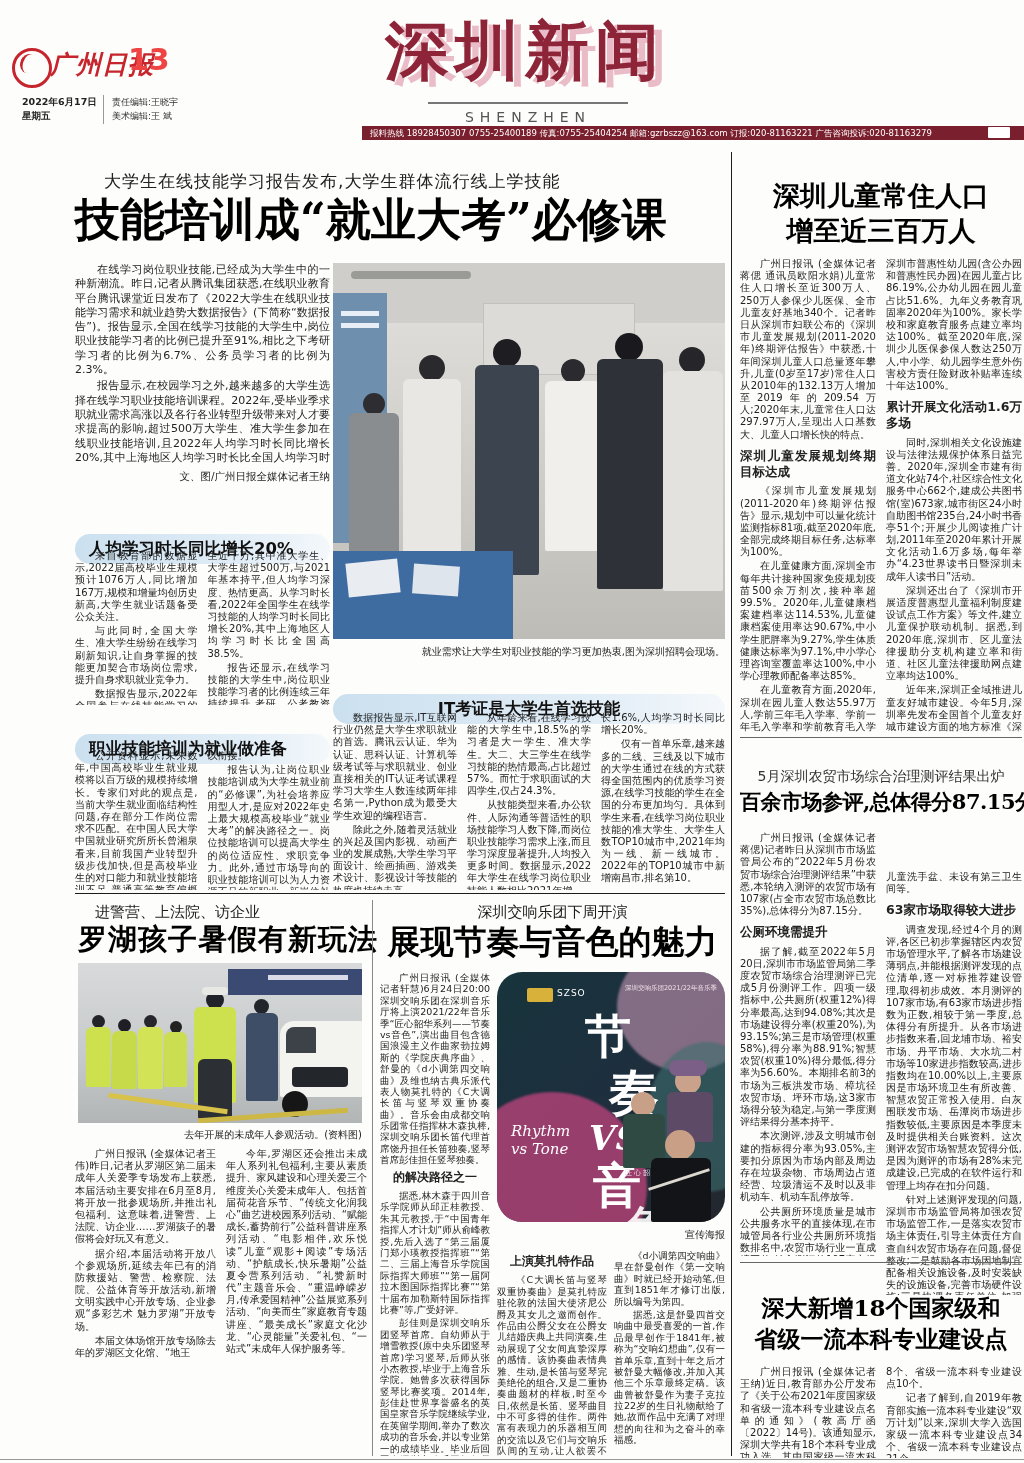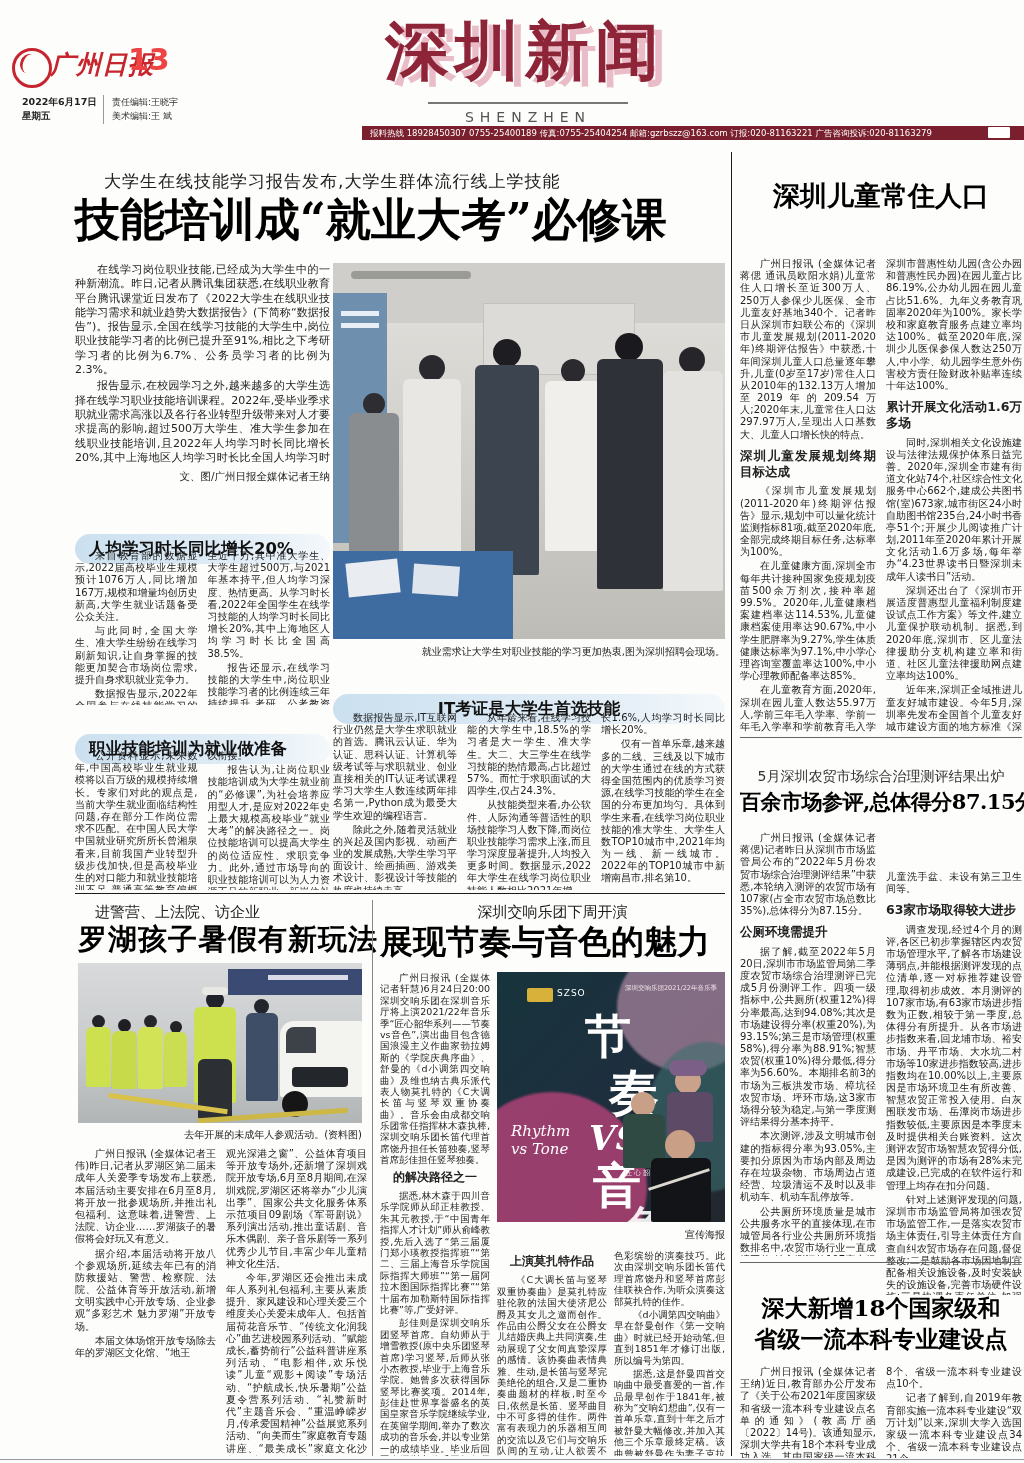--- a/index.html
+++ b/index.html
@@ -186,38 +186,37 @@
   </div>
   <div class="abs caption" style="left:78px;top:1128px;width:284px;text-align:right;">去年开展的未成年人参观活动。(资料图)</div>
 
   <div class="abs cols2" style="left:75px;top:1148px;width:292px;height:308px;">
     <div class="flow" style="height:308px;">
         <p class="blk-p">广州日报讯 (全媒体记者王伟)昨日,记者从罗湖区第二届未成年人关爱季专场发布上获悉,本届活动主要安排在6月至8月,将开放一批参观场所,并推出礼包福利。这意味着,进警营、上法院、访企业……罗湖孩子的暑假将会好玩又有意义。</p>
         <p class="blk-p">据介绍,本届活动将开放八个参观场所,延续去年已有的消防救援站、警营、检察院、法院、公益体育等开放活动,新增文明实践中心开放专场、企业参观“多彩艺术 魅力罗湖”开放专场。</p>
         <p class="blk-p">本届文体场馆开放专场除去年的罗湖区文化馆、“地王</p>
       </div>
     <div class="flow" style="height:308px;">
-        <p class="blk-c">观光深港之窗”、公益体育项目等开放专场外,还新增了深圳戏院开放专场,6月至8月期间,在深圳戏院,罗湖区还将举办“少儿演出季”、国家公共文化服务体系示范项目09剧场《军哥剧说》系列演出活动,推出童话剧、音乐木偶剧、亲子音乐剧等一系列优秀少儿节目,丰富少年儿童精神文化生活。</p>
         <p class="blk-p">今年,罗湖区还会推出未成年人系列礼包福利,主要从素质提升、家风建设和心理关爱三个维度关心关爱未成年人。包括首届荷花音乐节、“传统文化润我心”曲艺进校园系列活动、“赋能成长,蓄势前行”公益科普讲座系列活动、“电影相伴,欢乐悦读”儿童“观影+阅读”专场活动、“护航成长,快乐暑期”公益夏令营系列活动、“礼赞新时代”主题音乐会、“重温峥嵘岁月,传承爱国精神”公益展览系列活动、“向美而生”家庭教育专题讲座、“最美成长”家庭文化沙龙、“心灵能量”关爱礼包、“一站式”未成年人保护服务等。</p>
       </div>
   </div>
 
   <div class="abs vline" style="left:372px;top:900px;height:556px;background:#888;"></div>
 
   <div class="abs" style="left:380px;top:903px;width:345px;text-align:center;font-size:15px;">深圳交响乐团下周开演</div>
-  <div class="abs art-headline" style="left:380px;top:920px;width:345px;font-size:33px;text-align:left;white-space:nowrap;">展现节奏与音色的魅力</div>
+  <div class="abs art-headline" style="left:380px;top:920px;width:345px;font-size:33px;text-align:center;white-space:nowrap;">展现节奏与音色的魅力</div>
 
   <div class="abs flow" style="left:380px;top:972px;width:110px;height:484px;font-size:9.5px;line-height:1.2;">
       <p class="blk-p">广州日报讯 (全媒体记者轩慧)6月24日20:00深圳交响乐团在深圳音乐厅将上演2021/22年音乐季“匠心韶华系列——节奏vs音色”,演出曲目包含德国浪漫主义作曲家勃拉姆斯的《学院庆典序曲》、舒曼的《d小调第四交响曲》及维也纳古典乐派代表人物莫扎特的《C大调长笛与竖琴双重协奏曲》。音乐会由成都交响乐团常任指挥林木森执棒,深圳交响乐团长笛代理首席饶丹担任长笛独奏,竖琴首席彭佳担任竖琴独奏。</p>
       <div class="blk-hc">的解决路径之一</div>
       <p class="blk-p">据悉,林木森于四川音乐学院师从邱正桂教授、朱其元教授,于“中国青年指挥人才计划”师从俞峰教授,先后入选了“第三届厦门郑小瑛教授指挥班”“第二、三届上海音乐学院国际指挥大师班”“第一届阿拉木图国际指挥比赛”“第十届布加勒斯特国际指挥比赛”等,广受好评。</p>
       <p class="blk-p">彭佳则是深圳交响乐团竖琴首席。自幼师从于增雪教授(原中央乐团竖琴首席)学习竖琴,后师从张小杰教授,毕业于上海音乐学院。她曾多次获得国际竖琴比赛奖项。2014年,彭佳赴世界享誉盛名的英国皇家音乐学院继续学业,在英留学期间,举办了数次成功的音乐会,并以专业第一的成绩毕业。毕业后回国在深圳交响乐团担任竖琴首席至今。</p>
     </div>
 
-  <div class="abs photo" id="poster" style="left:497px;top:972px;width:228px;height:250px;">
+  <div class="abs photo" id="poster" style="left:497px;top:972px;width:228px;height:250px;border-radius:25px;">
     <div class="blob" style="left:-40px;top:120px;width:190px;height:190px;background:rgba(194,68,126,0.75);"></div>
     <div class="blob" style="left:120px;top:-30px;width:140px;height:130px;background:rgba(215,160,192,0.55);"></div>
     <div class="blob" style="left:150px;top:70px;width:120px;height:150px;background:rgba(60,110,110,0.6);"></div>
     <div class="abs" style="left:30px;top:16px;width:26px;height:14px;background:#d8b13a;border-radius:2px;"></div>
     <div class="abs" style="left:60px;top:16px;color:#fff;font-size:9px;letter-spacing:1px;">SZSO</div>
     <div class="abs" style="left:120px;top:12px;width:100px;color:#f3e3ea;font-size:6.5px;text-align:right;line-height:1.4;">深圳交响乐团2021/22年音乐季</div>
     <div class="poster-cjk" style="left:88px;top:34px;font-size:46px;">节</div>
     <div class="poster-cjk" style="left:112px;top:88px;font-size:50px;">奏</div>
     <div class="poster-cjk" style="left:92px;top:146px;font-size:34px;font-style:italic;">VS</div>
     <div class="poster-cjk" style="left:96px;top:182px;font-size:48px;">音</div>
@@ -234,29 +233,29 @@
     <div class="pfig" style="left:154px;top:186px;width:60px;height:64px;background:#121418;"></div>
     <div class="abs" style="left:150px;top:206px;width:64px;height:3px;background:#dcd8cf;transform:rotate(-18deg);"></div>
   </div>
   <div class="abs caption" style="left:497px;top:1228px;width:228px;text-align:right;">宣传海报</div>
 
   <div class="abs flow" style="left:497px;top:1250px;width:110px;height:206px;font-size:9.5px;line-height:1.2;">
       <div class="blk-hc">上演莫扎特作品</div>
       <p class="blk-p">《C大调长笛与竖琴双重协奏曲》是莫扎特应驻伦敦的法国大使济尼公爵及其女儿之邀而创作。作品由公爵父女在公爵女儿结婚庆典上共同演奏,生动展现了父女间真挚深厚的感情。该协奏曲表情典雅、生动,是长笛与竖琴完美绝伦的组合,又是二重协奏曲题材的样板,时至今日,依然是长笛、竖琴曲目中不可多得的佳作。两件富有表现力的乐器相互间的交流以及它们与交响乐队间的互动,让人欲罢不能。</p>
     </div>
   <div class="abs flow" style="left:614px;top:1250px;width:111px;height:206px;font-size:9.5px;line-height:1.2;">
-      <p class="blk-c">色彩缤纷的演奏技巧。此次由深圳交响乐团长笛代理首席饶丹和竖琴首席彭佳联袂合作,为听众演奏这部莫扎特的佳作。</p>
       <p class="blk-p">《d小调第四交响曲》早在舒曼创作《第一交响曲》时就已经开始动笔,但直到1851年才修订出版,所以编号为第四。</p>
       <p class="blk-p">据悉,这是舒曼四首交响曲中最受喜爱的一首,作品最早创作于1841年,被称为“交响幻想曲”,仅有一首单乐章,直到十年之后才被舒曼大幅修改,并加入其他三个乐章最终定稿。该曲曾被舒曼作为妻子克拉拉22岁的生日礼物献给了她,故而作品中充满了对理想的向往和为之奋斗的幸福感。</p>
     </div>
 
   <div class="abs vline" style="left:731px;top:152px;height:1304px;"></div>
 
   <div class="abs art-headline" style="left:740px;top:178px;width:282px;font-size:27px;text-align:center;line-height:1.3;">
     <div>深圳儿童常住人口</div>
+    <div>增至近三百万人</div>
   </div>
   <div class="abs cols2" style="left:740px;top:258px;width:282px;height:474px;">
     <div class="flow" style="height:474px;">
         <p class="blk-p">广州日报讯 (全媒体记者蒋偲 通讯员欧阳水娟)儿童常住人口增长至近300万人、250万人参保少儿医保、全市儿童友好基地340个。记者昨日从深圳市妇联公布的《深圳市儿童发展规划(2011-2020年)终期评估报告》中获悉,十年间深圳儿童人口总量逐年攀升,儿童(0岁至17岁)常住人口从2010年的132.13万人增加至2019年的209.54万人;2020年末,儿童常住人口达297.97万人,呈现出人口基数大、儿童人口增长快的特点。</p>
         <div class="blk-h">深圳儿童发展规划终期目标达成</div>
         <p class="blk-p">《深圳市儿童发展规划(2011-2020年)终期评估报告》显示,规划中可以量化统计监测指标81项,截至2020年底,全部完成终期目标任务,达标率为100%。</p>
         <p class="blk-p">在儿童健康方面,深圳全市每年共计接种国家免疫规划疫苗500余万剂次,接种率超99.5%。2020年,儿童健康档案建档率达114.53%,儿童健康档案使用率达90.67%,中小学生肥胖率为9.27%,学生体质健康达标率为97.1%,中小学心理咨询室覆盖率达100%,中小学心理教师配备率达85%。</p>
         <p class="blk-p">在儿童教育方面,2020年,深圳在园儿童人数达55.97万人,学前三年毛入学率、学前一年毛入学率和学前教育毛入学率均达100%。实施学前教育惠民政策,符合条件的在园儿童享受每人每年1500元的儿童健康成长补贴。至2020年12月,</p>
       </div>
     <div class="flow" style="height:474px;">

